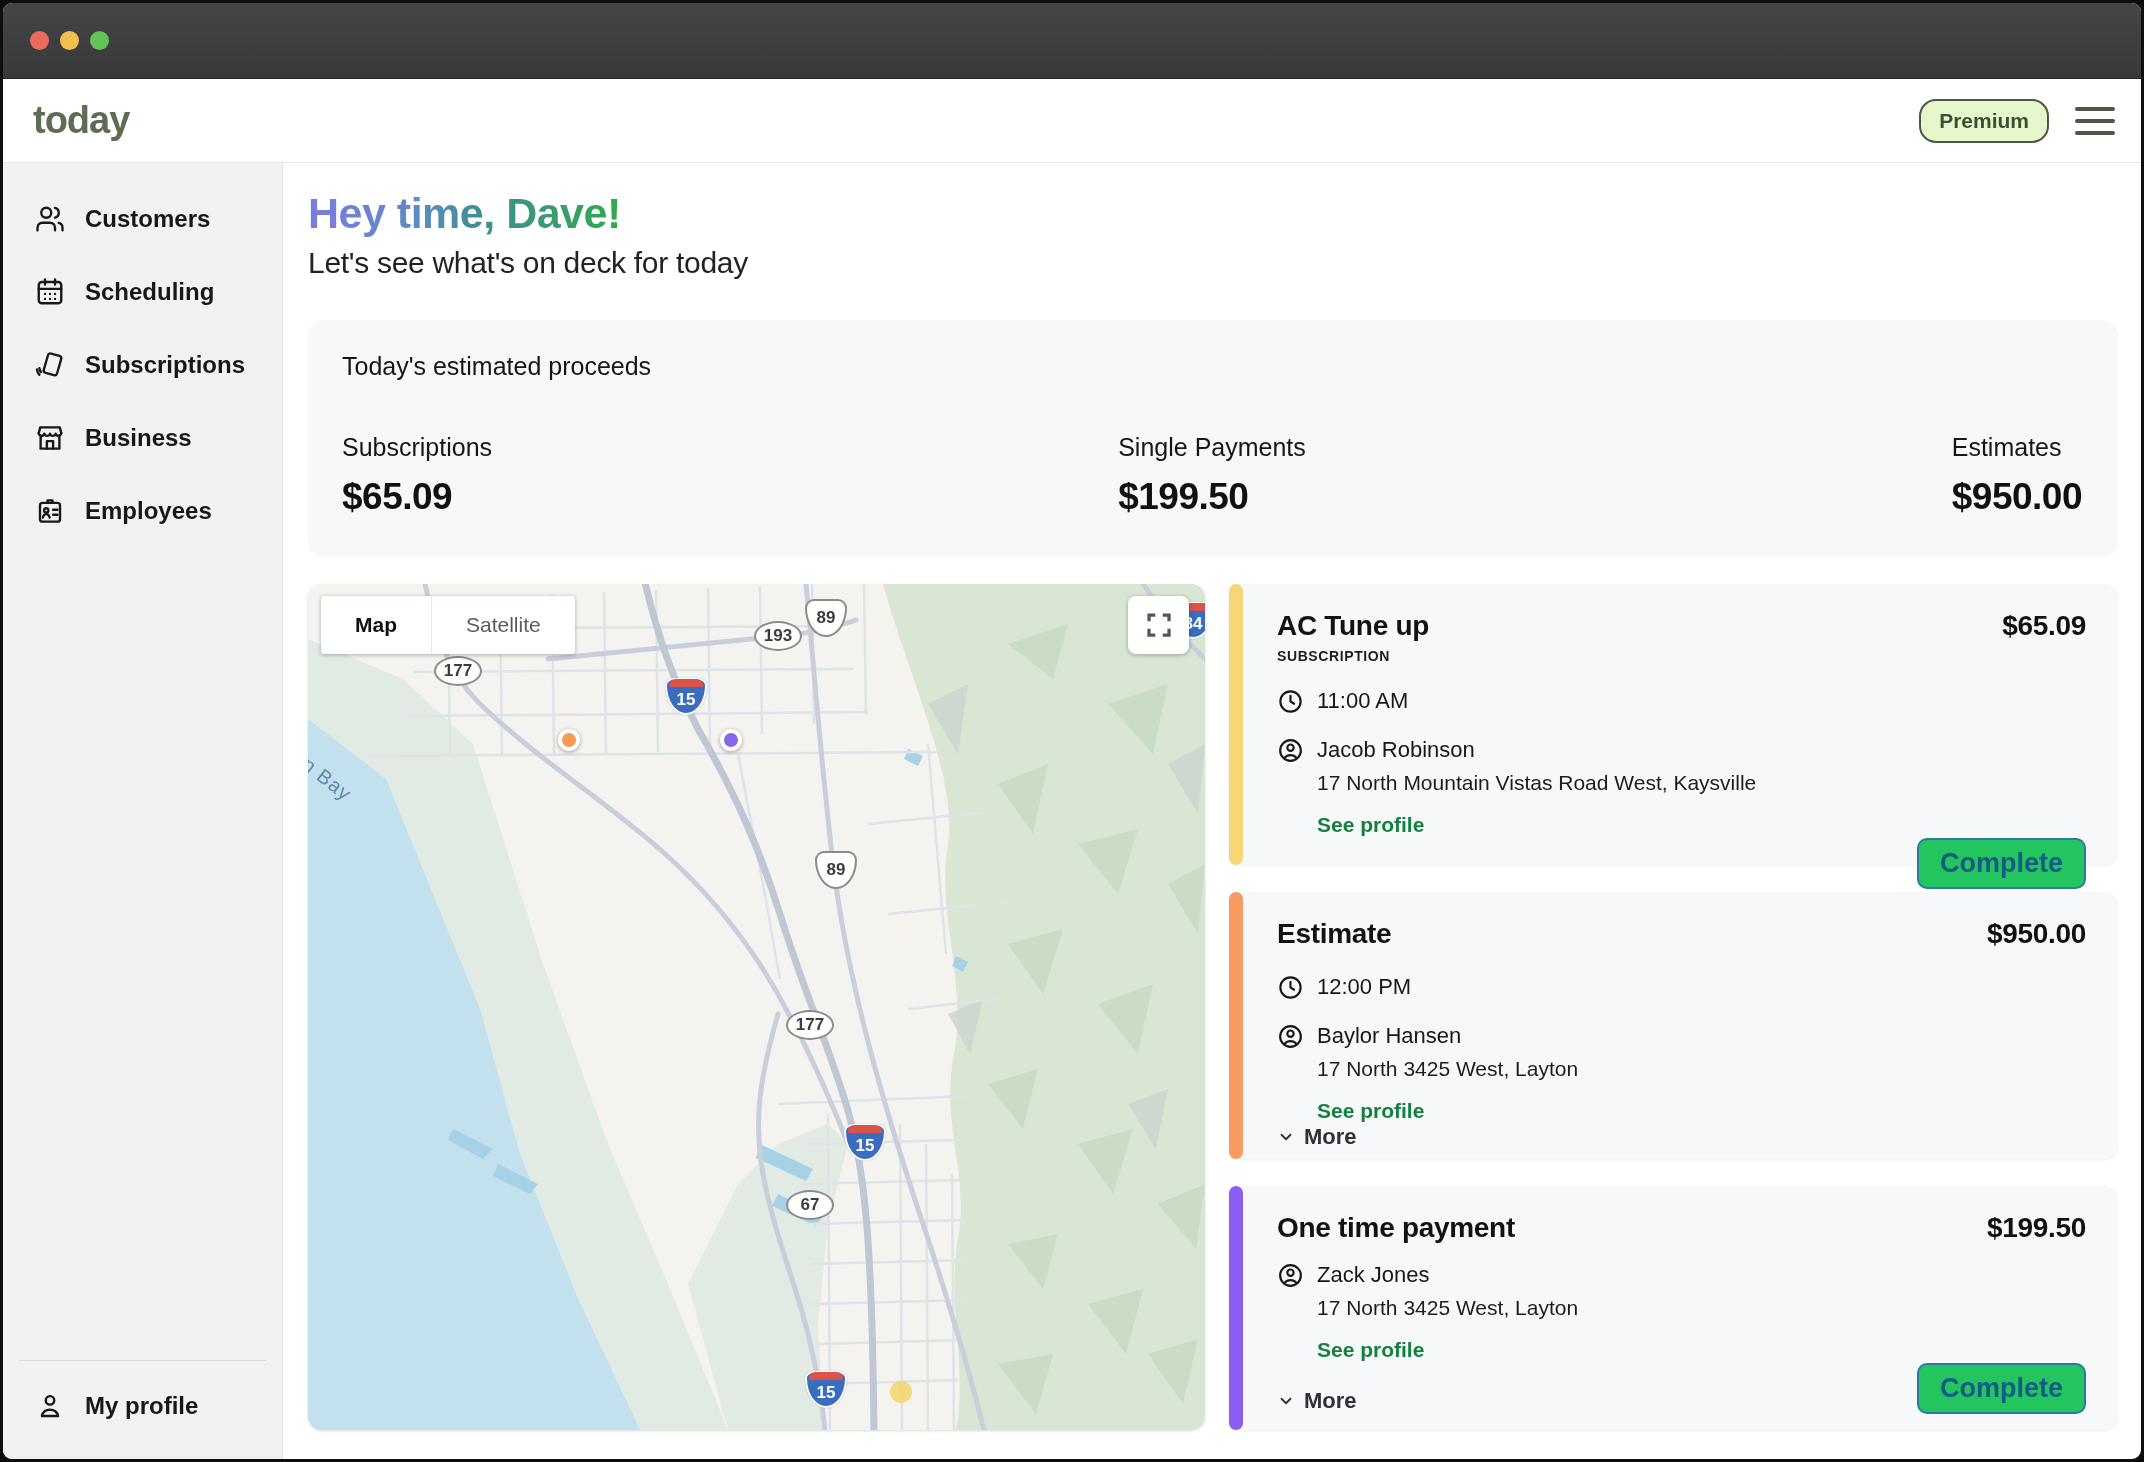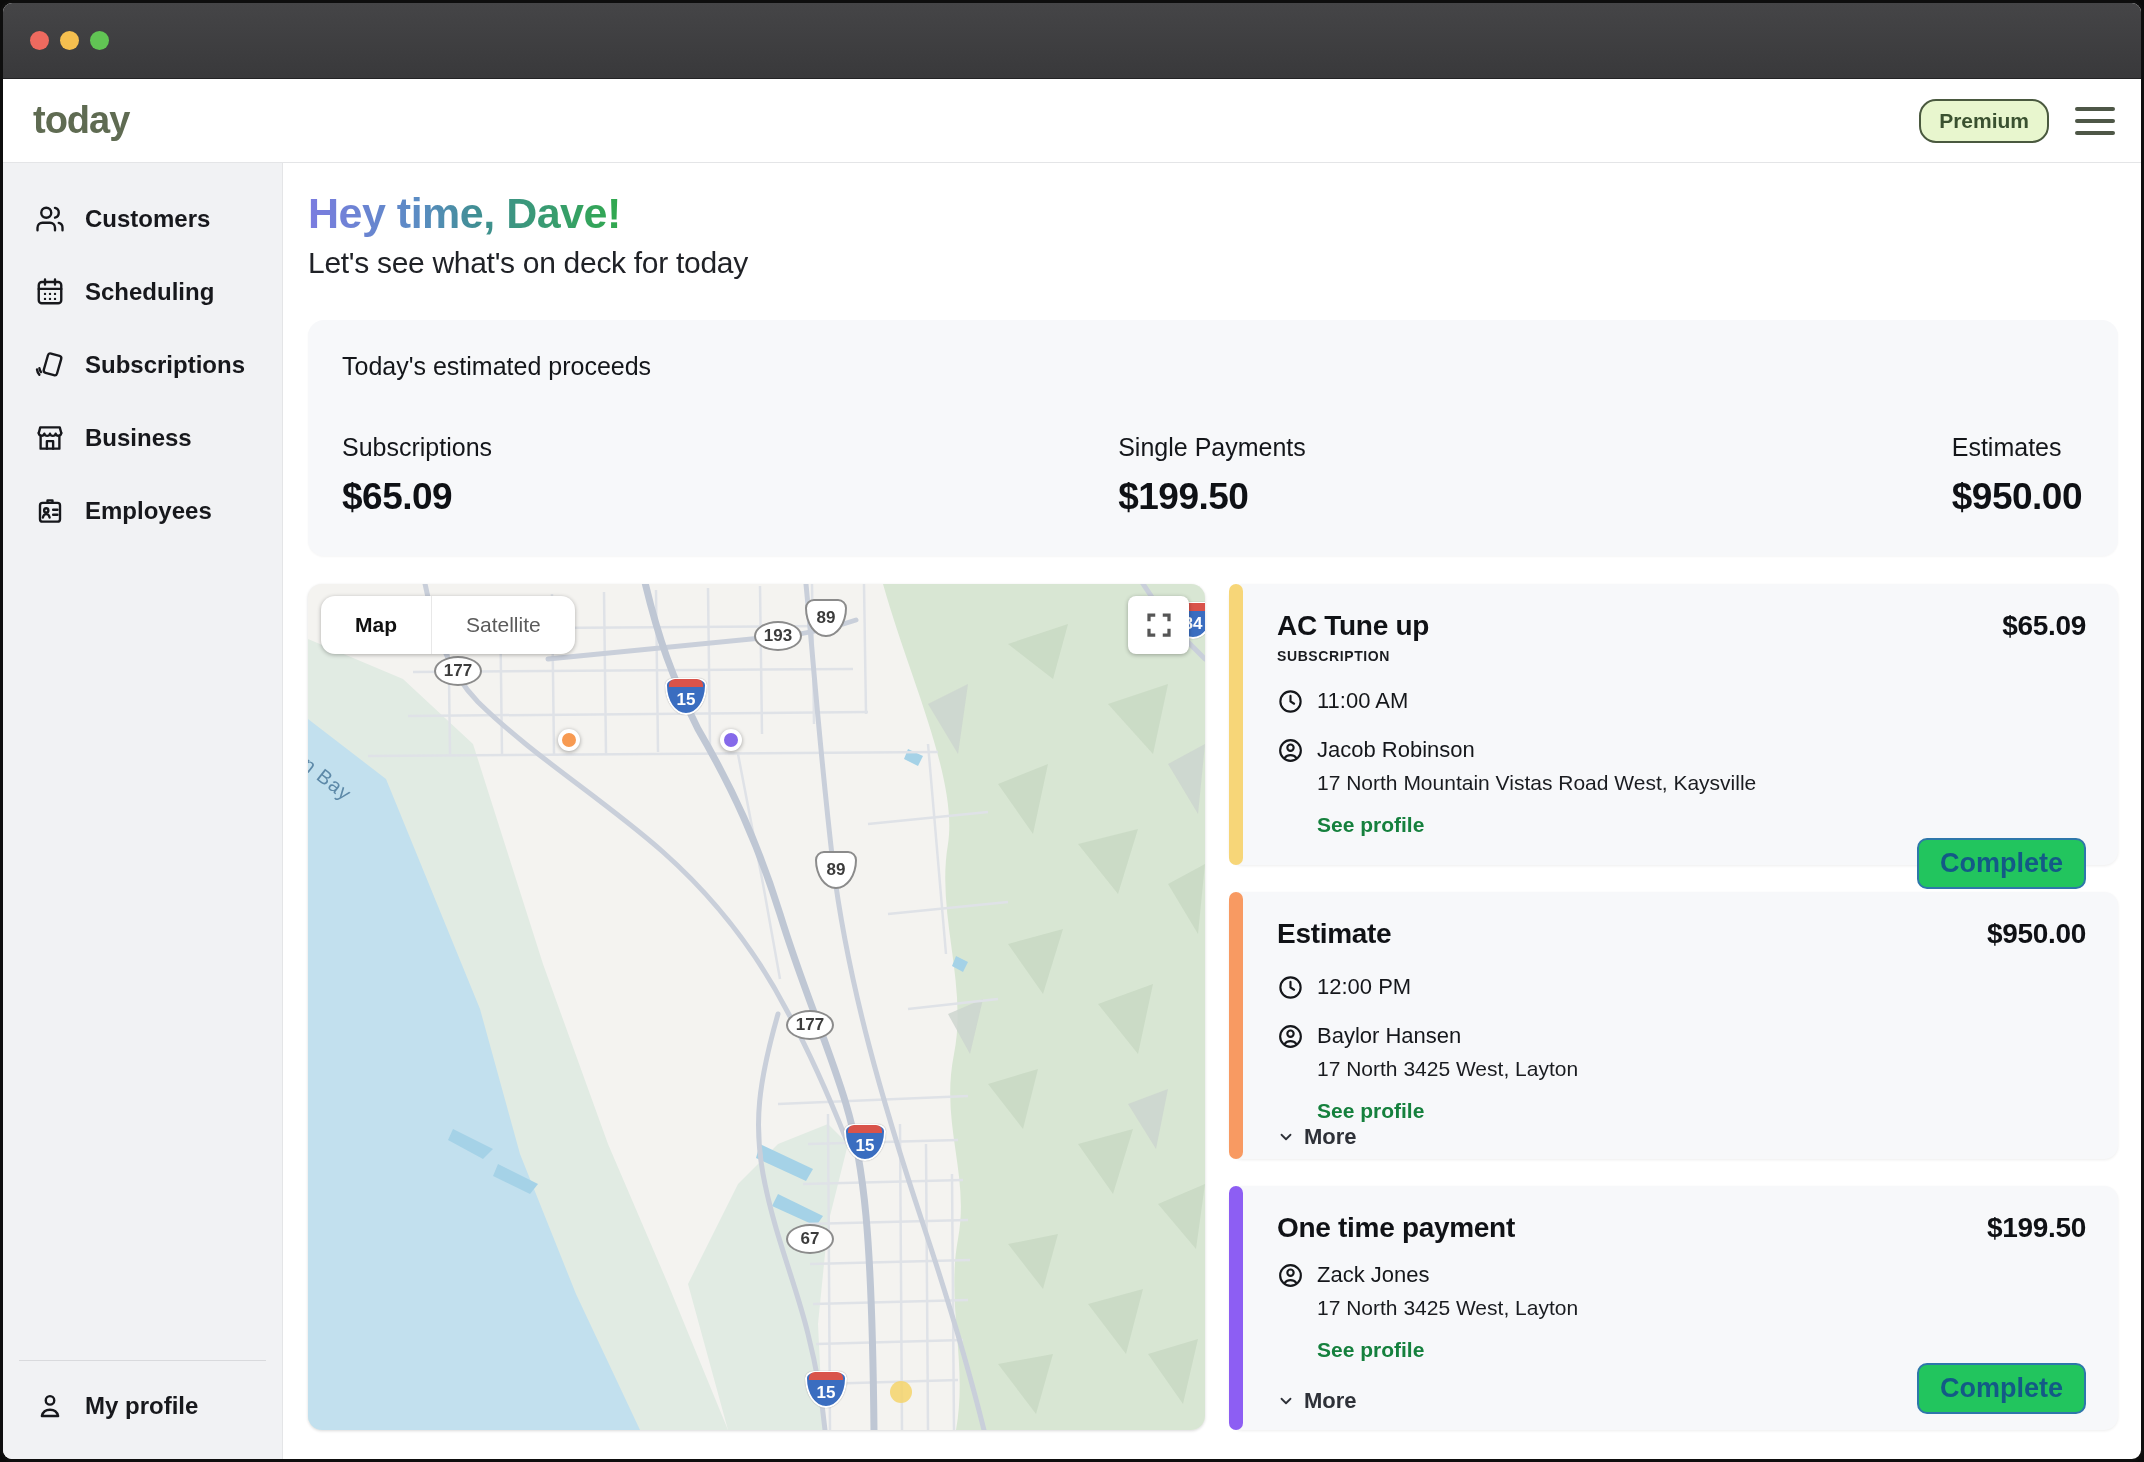--- a/index.html
+++ b/index.html
@@ -53,21 +53,21 @@
   .stat-col:nth-child(3) { justify-self:end; }
 
   
   .board { display:flex; gap:24px; margin-top:28px; height:846px; }
 
   
   .map { position:relative; width:897px; flex:0 0 897px; height:846px; border-radius:14px;
          overflow:hidden; background:#f4f3f0; box-shadow:0 1px 3px rgba(0,0,0,.15); }
   .map svg.base { position:absolute; inset:0; }
   .map-toggle { position:absolute; top:12px; left:13px; height:58px; display:flex; background:#fff;
-                border-radius:14px; box-shadow:0 1px 4px rgba(0,0,0,.3); overflow:hidden; }
+                border-radius:3px; box-shadow:0 1px 4px rgba(0,0,0,.3); overflow:hidden; }
   .map-toggle .seg { padding:0 34px; display:flex; align-items:center; font-size:21px; cursor:pointer; }
   .map-toggle .seg.on { font-weight:700; color:#111; }
   .map-toggle .seg.off { color:#5b5b5b; border-left:1px solid #e8e8e8; }
   .fullscreen-btn { position:absolute; top:12px; right:16px; width:61px; height:58px; background:#fff;
                     border-radius:8px; box-shadow:0 1px 4px rgba(0,0,0,.3); display:flex;
                     align-items:center; justify-content:center; cursor:pointer; }
   .water-label { position:absolute; left:-26px; top:178px; transform:rotate(38deg);
                  color:#5d89a8; font-size:20px; letter-spacing:1px; }
   .shield { position:absolute; display:flex; align-items:center; justify-content:center;
             font-weight:700; }
@@ -317,21 +317,21 @@
             </div>
           <div class="shield oval" style="left:446px; top:37px;">
               <span>193</span>
             </div>
           <div class="shield oval" style="left:126px; top:72px;">
               <span>177</span>
             </div>
           <div class="shield oval" style="left:478px; top:426px;">
               <span>177</span>
             </div>
-          <div class="shield oval" style="left:478px; top:640px;">
+          <div class="shield oval" style="left:478px; top:606px;">
               <span>67</span>
             </div>
 
           <div class="water-label">ton Bay</div>
 
           <div class="marker" style="left: 250px; top: 145px; background: rgb(247, 154, 82);"></div>
           <div class="marker" style="left: 412px; top: 145px; background: rgb(133, 105, 234);"></div>
           <div class="marker faded" style="left: 582px; top: 797px; background: rgb(245, 211, 107);"></div>
 
           <div class="map-toggle">

